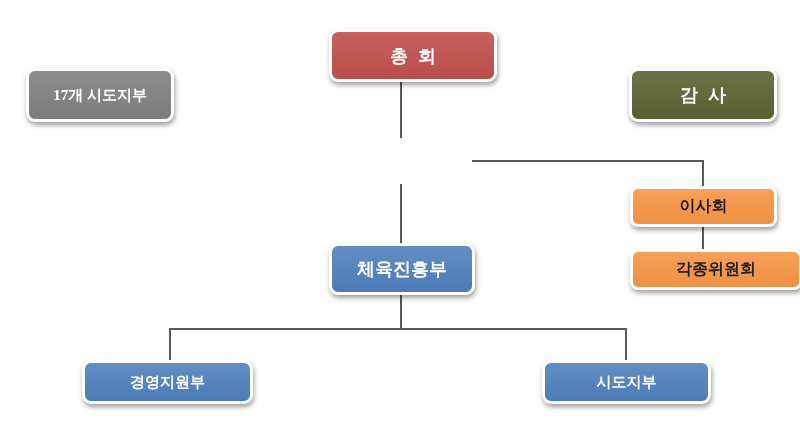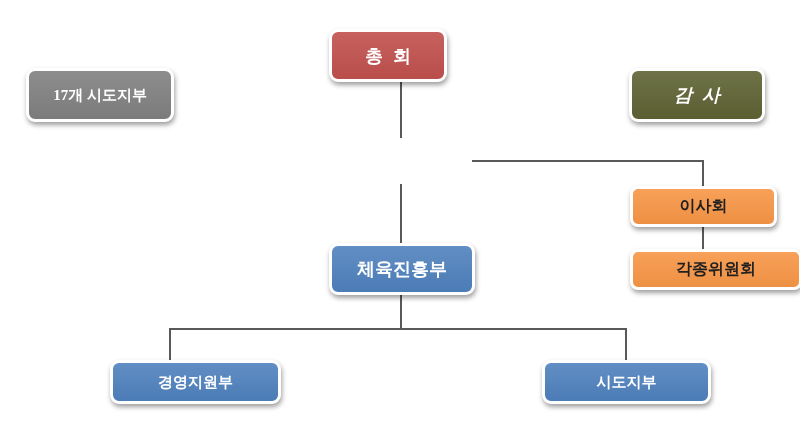--- a/index.html
+++ b/index.html
@@ -32,23 +32,23 @@
     font-weight: bold;
     color: #ffffff;
     background-image: linear-gradient(rgba(255,255,255,0.10), rgba(0,0,0,0.04));
   }
   .node .lbl { white-space: pre; }
   .text-dark { color: #1f1f1f; justify-content: center; }
   .fs18 { font-size: 18px; }
   .fs16 { font-size: 16px; }
   .fs15 { font-size: 15px; }
   
-  .n-general   { left: 329px; top: 29px;  width: 118px; height: 53px; }
+  .n-general   { left: 329px; top: 29px;  width: 168px; height: 53px; }
   .n-sido      { left: 26px;  top: 68px;  width: 148px; height: 54px; font-family: Liberation Serif, serif; }
-  .n-auditor   { left: 629px; top: 68px;  width: 136px; height: 54px; font-style: italic; }
+  .n-auditor   { left: 629px; top: 68px;  width: 148px; height: 54px; }
   .n-president { left: 328px; top: 135px; width: 147px; height: 52px; }
   .n-board     { left: 630px; top: 186px; width: 147px; height: 41px; border-radius: 8px; }
   .n-committee { left: 630px; top: 249px; width: 172px; height: 41px; border-radius: 8px; }
   .n-secretary { left: 329px; top: 243px; width: 146px; height: 52px; }
   .n-mgmt      { left: 82px;  top: 360px; width: 171px; height: 44px; }
   .n-sports    { left: 542px; top: 360px; width: 169px; height: 44px; }
 </style>
 </head>
 <body>
 
@@ -81,21 +81,21 @@
   </div>
 
   <div class="node n-committee fs16 text-dark" style="background-color: rgb(247, 150, 70);">
     <span class="lbl">각종위원회</span>
   </div>
 
   <div class="node n-secretary fs18" style="background-color: rgb(79, 129, 189);">
     <span class="lbl">체육진흥부</span>
   </div>
 
-  <div class="node n-mgmt fs15" style="background-color: rgb(79, 129, 189); margin-left: 28px;">
+  <div class="node n-mgmt fs15" style="background-color: rgb(79, 129, 189);">
     <span class="lbl">경영지원부</span>
   </div>
 
   <div class="node n-sports fs15" style="background-color: rgb(79, 129, 189);">
     <span class="lbl">시도지부</span>
   </div>
 
 </div>
 
 </body></html>

